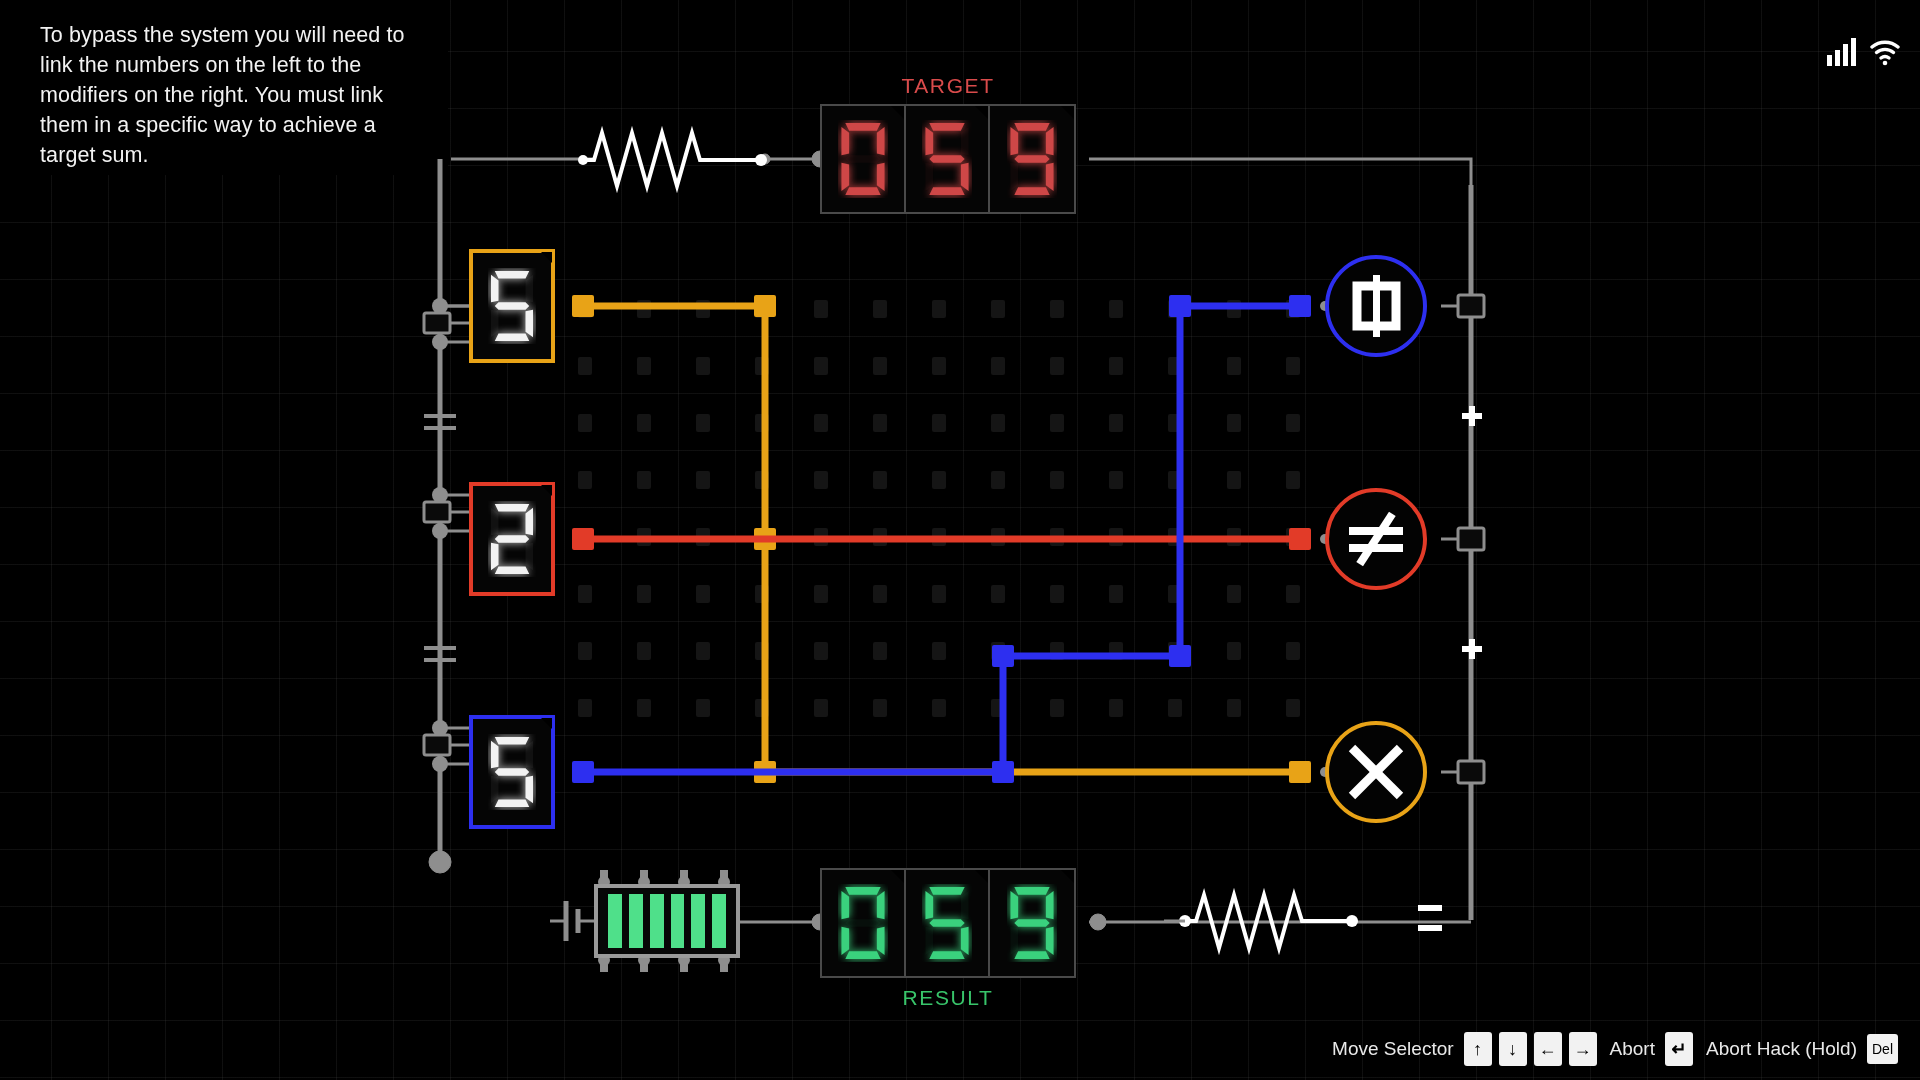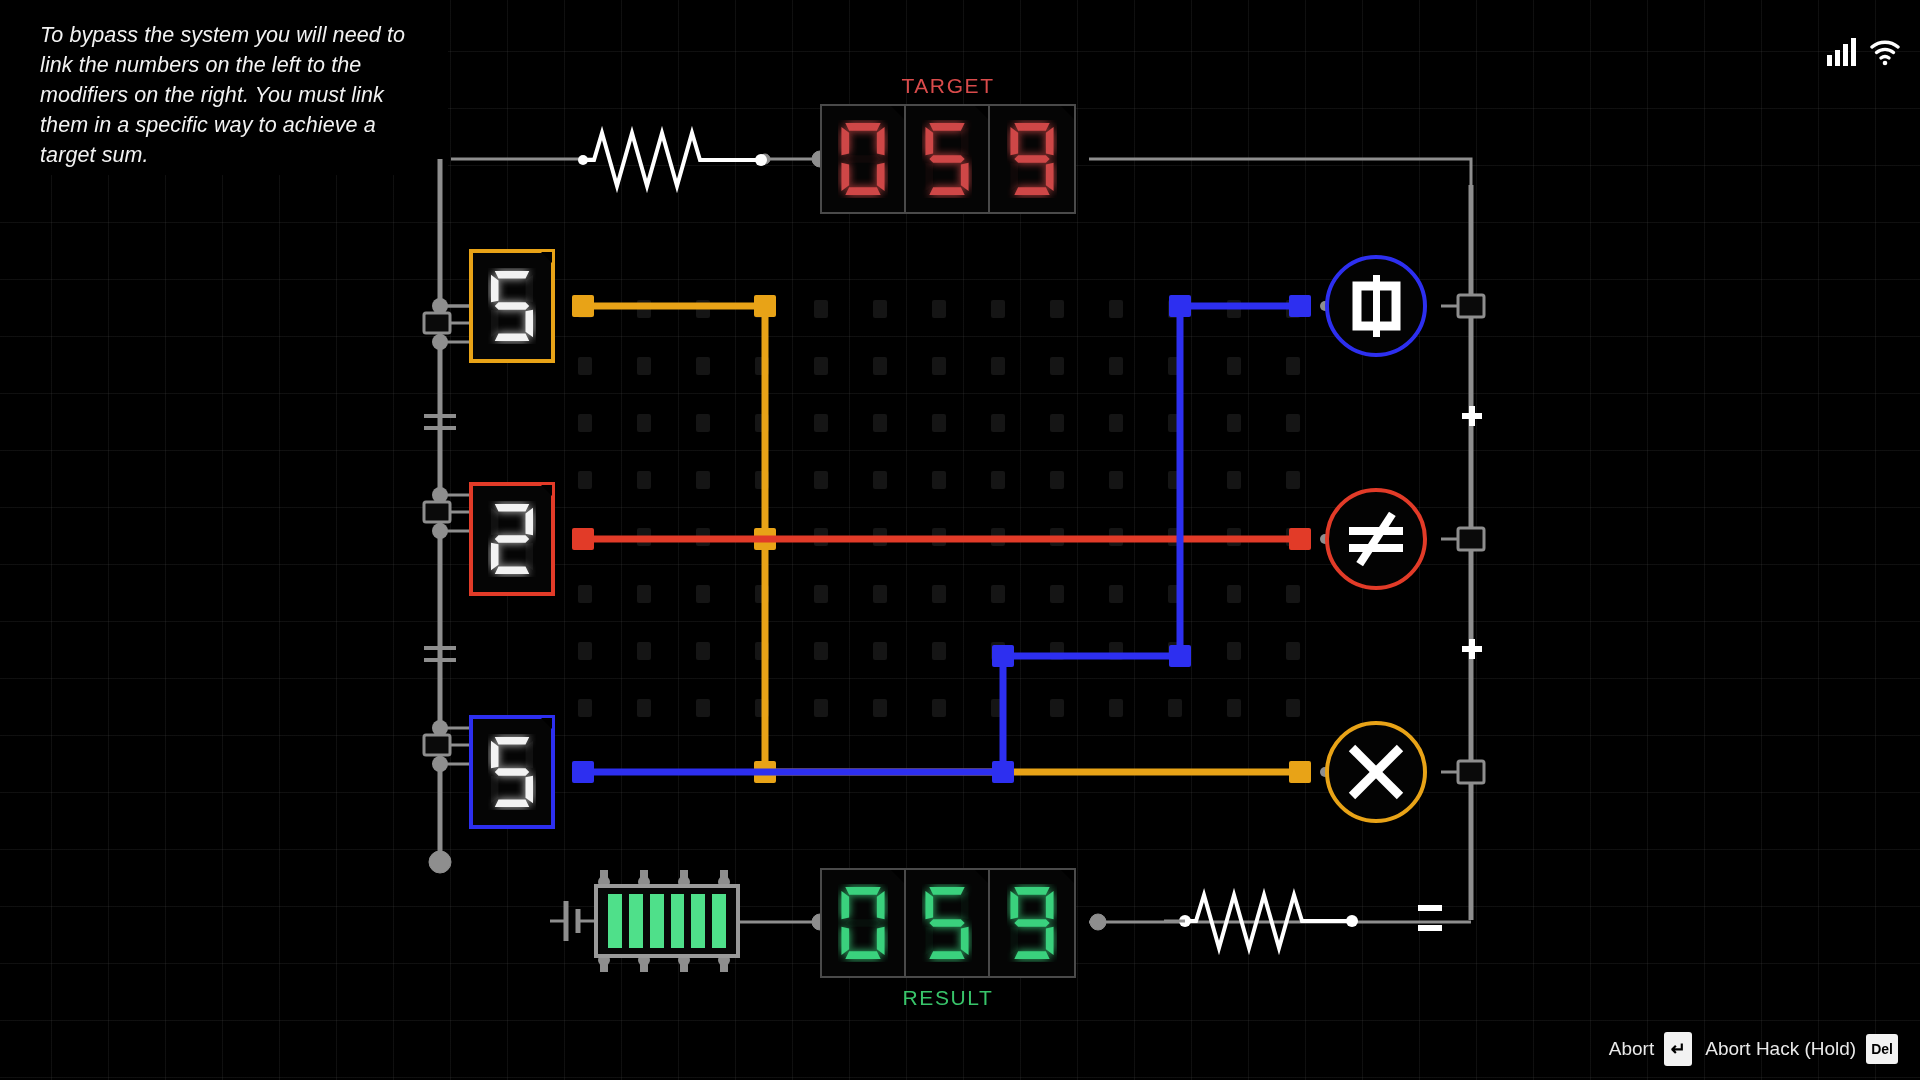--- a/index.html
+++ b/index.html
@@ -26,21 +26,20 @@
   
   .instructions {
     position:absolute; left:0; top:0;
     width:448px; height:175px;
     background:#000;
     padding:20px 38px 0 40px;
     font-size:21.5px;
     line-height:30px;
     color:#f2f2f2;
     letter-spacing:0.1px;
-    font-style:italic;
   }
 
   
   .status-icons {
     position:absolute; right:20px; top:38px;
     display:flex; align-items:flex-end; gap:14px;
   }
   .sig-bars { display:flex; align-items:flex-end; gap:3px; height:28px; }
   .sig-bars i { display:block; width:5px; background:#fff; }
   .sig-bars i:nth-child(1){ height:11px; }
@@ -132,21 +131,21 @@
   }
   .key {
     min-width:28px; height:34px;
     background:#f2f2f2; color:#000;
     border-radius:3px;
     display:inline-flex; align-items:center; justify-content:center;
     font-size:18px; font-weight:bold;
     padding:0 5px;
     line-height:1;
   }
-  .key.small { font-size:14px; font-weight:bold; height:30px; }
+  .key.small { font-size:14px; font-weight:normal; height:30px; }
   .keyrow { display:flex; gap:7px; }
   .ctl-group { display:flex; align-items:center; gap:10px; }
 </style>
 </head>
 <body>
 
 <div id="root">
 
   <div class="grid-bg"></div>
 
@@ -610,20 +609,29 @@
       <b style="background: rgb(79, 224, 138);"></b>
       <b style="background: rgb(79, 224, 138);"></b>
       <b style="background: rgb(79, 224, 138);"></b>
       <b style="background: rgb(79, 224, 138);"></b>
     </div>
 
   </div>
 
   <div class="controls">
     <div class="ctl-group">
+      <span>Move Selector</span>
+      <span class="keyrow">
+        <span class="key">↑</span>
+        <span class="key">↓</span>
+        <span class="key">←</span>
+        <span class="key">→</span>
+      </span>
+    </div>
+    <div class="ctl-group">
       <span>Abort</span>
       <span class="key">↵</span>
     </div>
     <div class="ctl-group">
       <span>Abort Hack (Hold)</span>
       <span class="key small">Del</span>
     </div>
   </div>
 
 </div>

